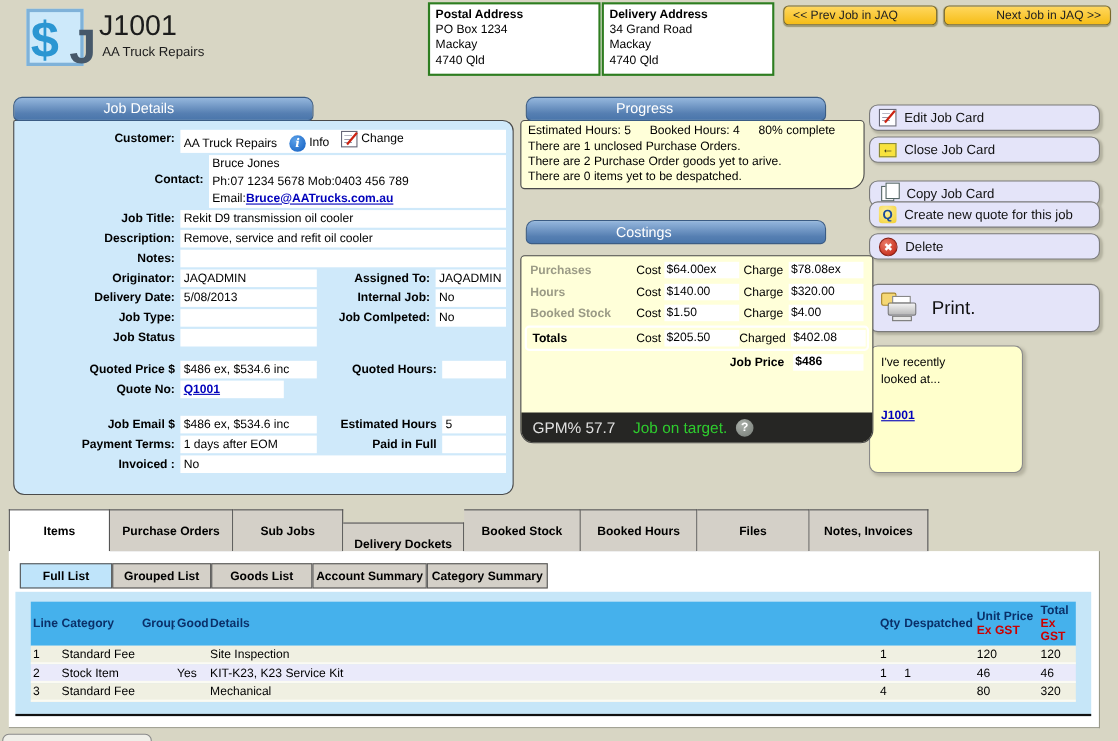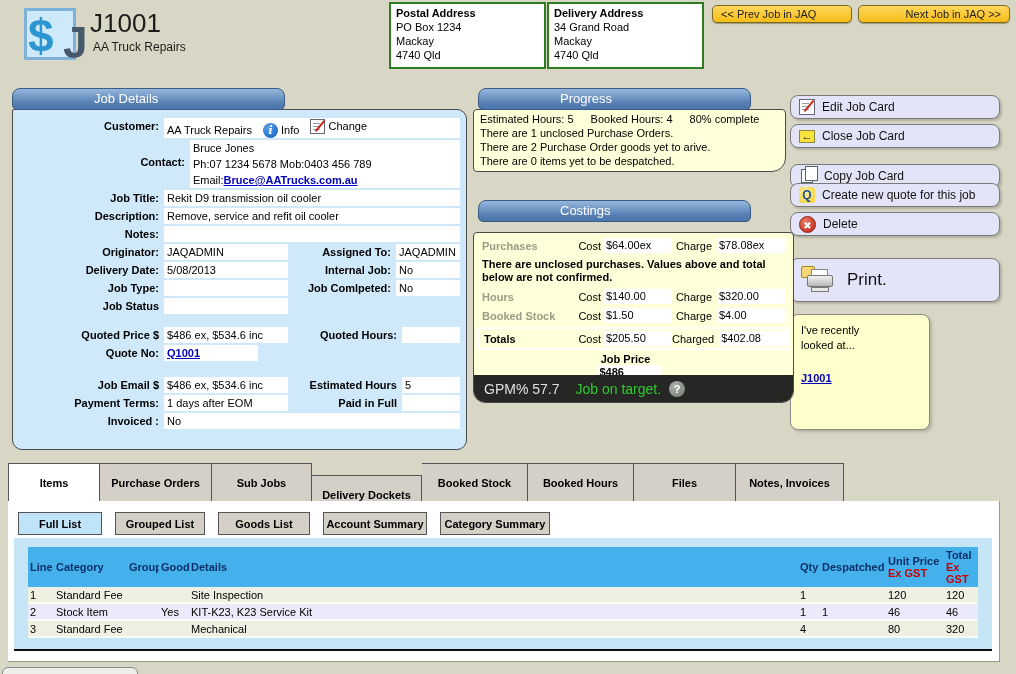--- a/index.html
+++ b/index.html
@@ -41,21 +41,21 @@
   .pg-panel { position:absolute; left:473px; top:109px; width:313px; height:63px; background:#ffffd9; border:1px solid #4a4a4a; border-radius:4px 4px 14px 4px; z-index:2; padding:2px 6px; line-height:14px; }
   .cost-panel { position:absolute; left:473px; top:221px; width:321px; height:171px; background:#ffffd9; border:1px solid #4a4a4a; border-radius:4px 4px 12px 12px; z-index:2;margin-top:11px; }
   .crow { display:flex; align-items:center; padding:0 8px; margin:5px 0 4px 0; }
   .clabel { width:86px; font-weight:bold; color:#9b9b86; flex:none; }
   .ctag { width:36px; text-align:right; padding-right:3px; flex:none; }
   .cbox { background:#fff; width:68px; line-height:15px; padding:0 2px; flex:none; }
   .ctag2 { flex:1; text-align:right; padding-right:5px; }
   .warn { font-weight:bold; padding:1px 8px 0 8px; line-height:13px; }
   .totals-wrap { border:2px solid #fff; border-radius:4px; margin:4px 3px 0 3px; }
   .totals-wrap .crow { margin:2px 0; padding:0 5px; }
-  .jobprice-row { display:flex; justify-content:flex-end; align-items:center; padding:3px 8px 0 0;flex-direction:column; }
+  .jobprice-row { display:flex; justify-content:flex-end; align-items:center; padding:3px 8px 0 0; }
   .gpm-bar { position:absolute; left:0; bottom:0; width:100%; height:27px; background:#262624; border-radius:0 0 11px 11px; display:flex; align-items:center; padding:0 10px; }
   .gpm-val { color:#e0e0e0; font-size:14px; }
   .gpm-status { color:#2ecc2e; font-size:14px; margin-left:16px; }
 
   
   .action-btn { position:absolute; left:790px; width:210px; height:24px; background:#e4e4f9; border:1px solid #7a7a7a; border-radius:8px; box-shadow:2px 2px 2px #b4b2a0; display:flex; align-items:center; padding-left:8px; gap:7px; cursor:pointer; font-size:12px; color:#111; }
   .print-btn { position:absolute; left:790px; top:258px; width:210px; height:44px; background:#e4e4f9; border:1px solid #7a7a7a; border-radius:8px; box-shadow:2px 2px 2px #b4b2a0; display:flex; align-items:center; padding-left:10px; gap:12px; cursor:pointer; font-size:17px; color:#111; }
   .sticky { position:absolute; left:790px; top:314px; width:140px; height:116px; background:#ffffcc; border:1px solid #8a8a8a; border-radius:8px; box-shadow:2px 2px 3px #b4b2a0; padding:8px 10px; line-height:15px; }
 
   
@@ -76,21 +76,21 @@
   .ic-print .pr-paper { position:absolute; left:10px; top:3px; width:17px; height:7px; background:#fff; border:1px solid #888; }
   .ic-print .pr-tray { position:absolute; left:10px; top:21px; width:18px; height:5px; background:#e8e8e8; border:1px solid #777; }
 
   
   .tabbar { position:absolute; left:8px; top:463px; display:flex; }
   .tab { height:39px; background:#d4d0c8; border:1px solid #555; border-left:none; display:flex; align-items:center; justify-content:center; font-weight:bold; cursor:pointer; }
   .tab:first-child { border-left:1px solid #555; }
   .tab.active { background:#fff; border-bottom:1px solid #fff; }
 
   .content-panel { position:absolute; left:8px; top:501px; width:992px; height:161px; background:#fff; border-right:1px solid #9a9a8a; border-bottom:1px solid #9a9a8a; }
-  .subtabbar { position:absolute; left:10px; top:11px; display:flex; gap:13px; }
+  .subtabbar { position:absolute; left:10px; top:11px; display:flex; }
   .subtab { height:23px; background:#d4d0c8; border:1px solid #555; display:flex; align-items:center; justify-content:center; font-weight:bold; cursor:pointer; }
   .subtab.active { background:#bfe4fa; }
 
   .bluearea { position:absolute; left:6px; top:37px; width:978px; height:113px; background:#c6e6f8; border-bottom:2px solid #111; }
 
   
   .itable { position:absolute; left:14px; top:9px; width:950px; }
   .trow { display:flex; width:100%; }
   .thead { background:#45b1ec; color:#0a3069; font-weight:bold; height:40px; align-items:center; }
   .thead .cell { line-height:12px; }
@@ -252,21 +252,20 @@
 
   <div class="ptab" style="left:478px;top:200px;">Costings</div>
   <div class="cost-panel">
     <div class="crow">
       <span class="clabel">Purchases</span>
       <span class="ctag">Cost</span>
       <span class="cbox">$64.00ex</span>
       <span class="ctag2">Charge</span>
       <span class="cbox">$78.08ex</span>
     </div>
-    <div class="warn">There are unclosed purchases. Values above and total below are not confirmed.</div>
     <div class="crow">
       <span class="clabel">Hours</span>
       <span class="ctag">Cost</span>
       <span class="cbox">$140.00</span>
       <span class="ctag2">Charge</span>
       <span class="cbox">$320.00</span>
     </div>
     <div class="crow" style="margin-top:2px;">
       <span class="clabel">Booked Stock</span>
       <span class="ctag">Cost</span>

